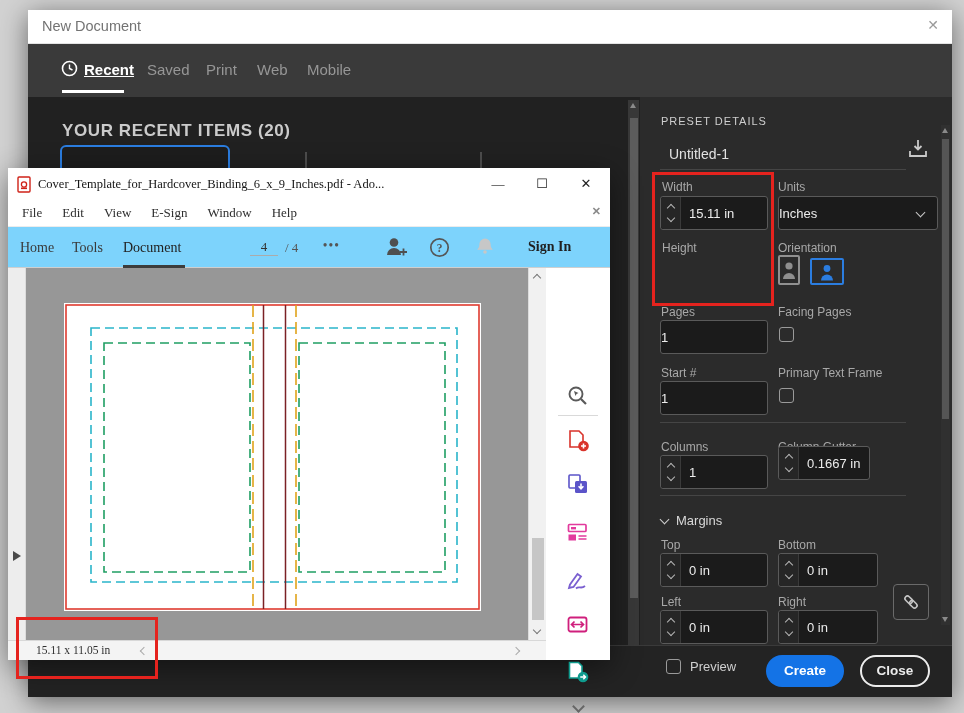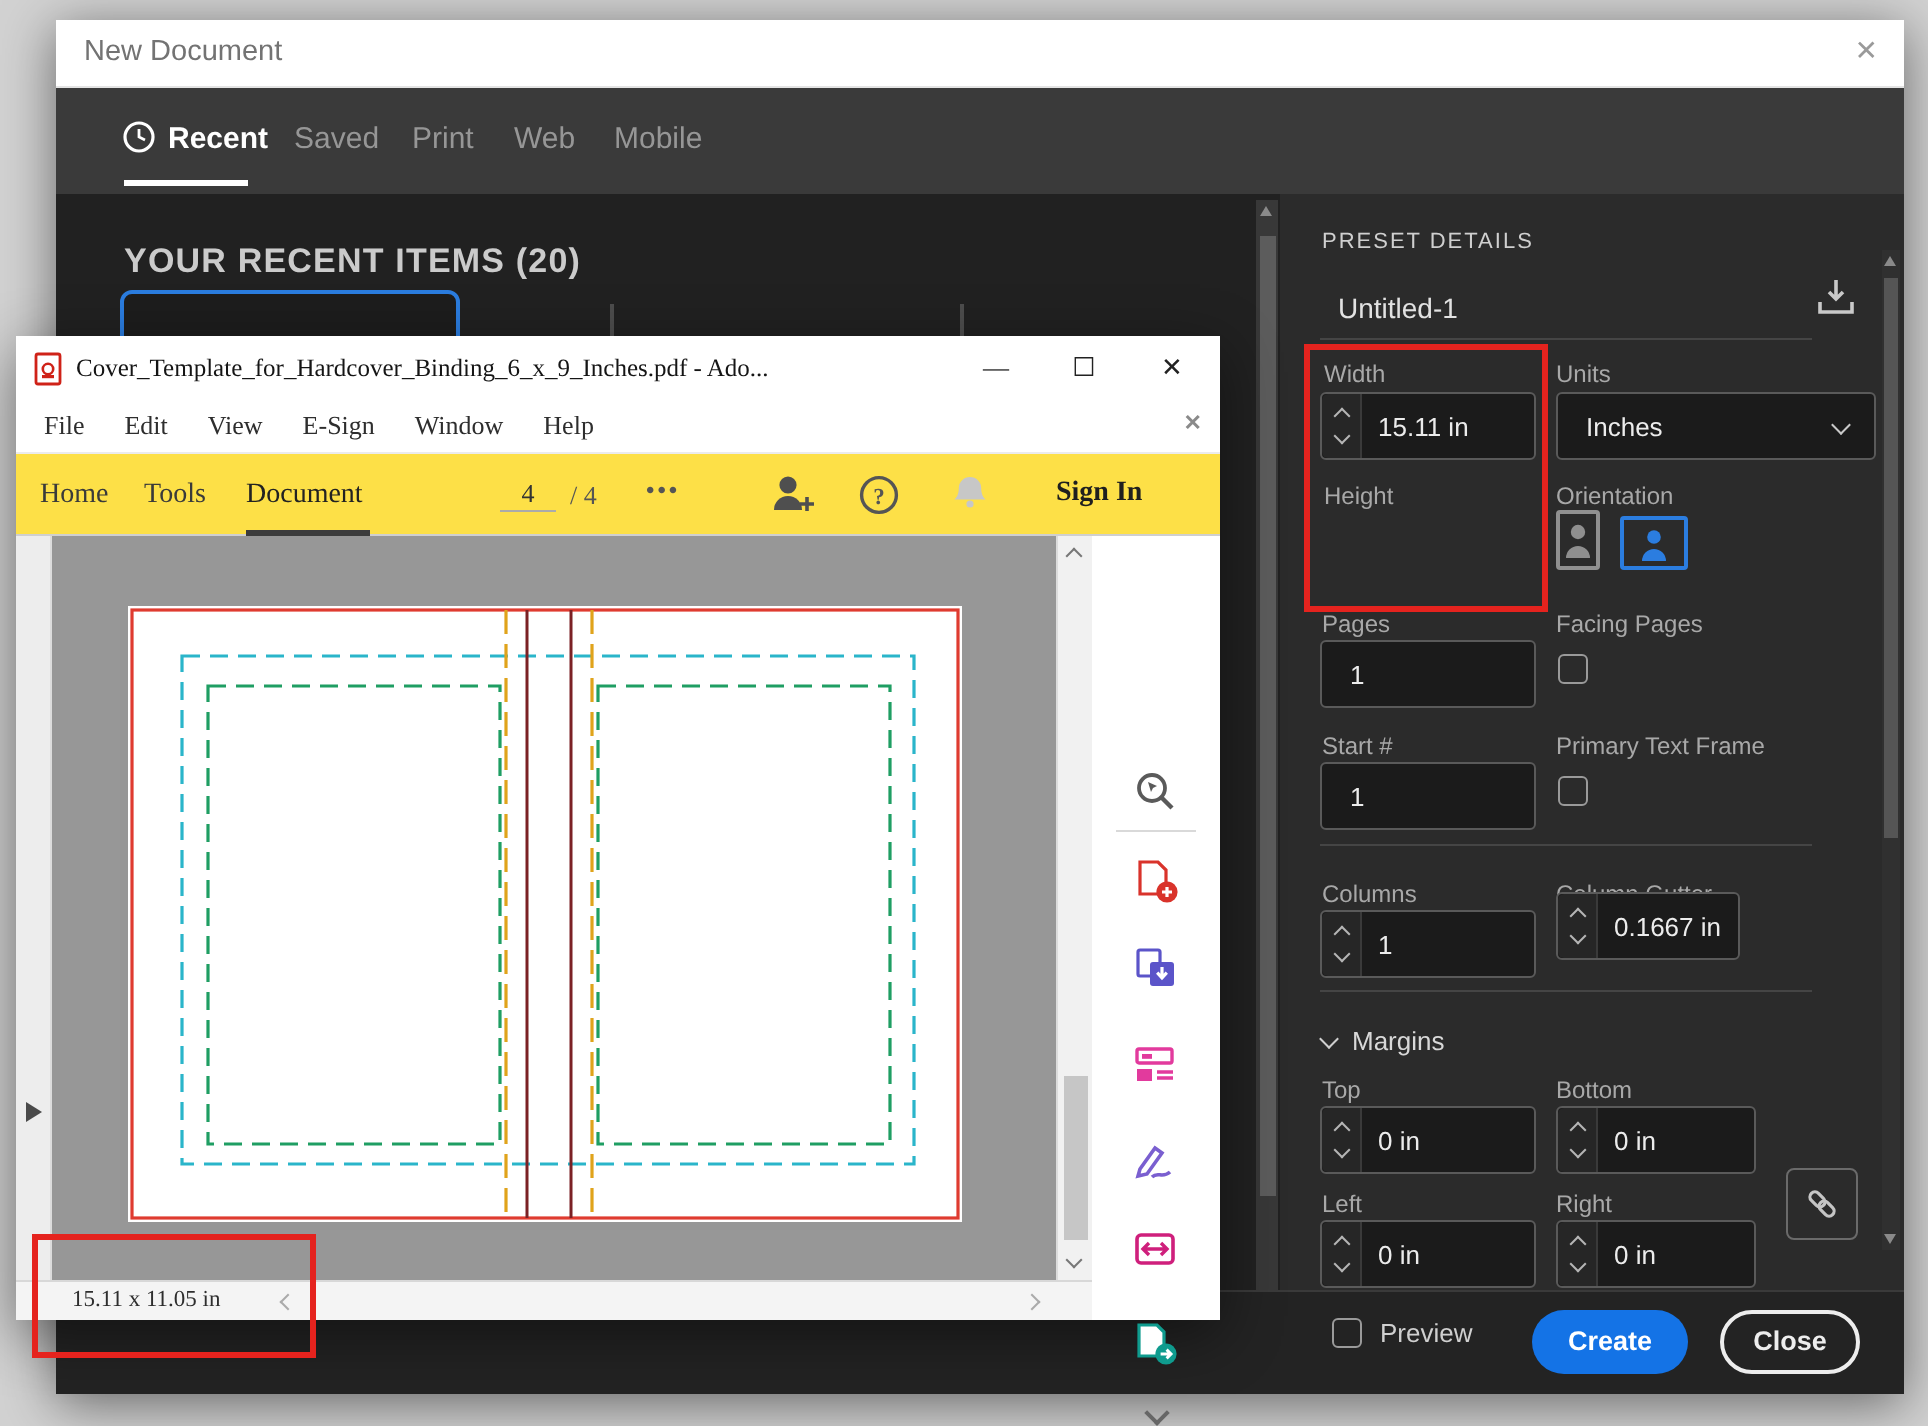--- a/index.html
+++ b/index.html
@@ -6,39 +6,39 @@
   body { background:#b9b9b9; font-family:"Liberation Sans", sans-serif; }
   #screen { position:relative; width:964px; height:713px; background:#d2d2d2; overflow:hidden; }
 
   
   #id-dialog { position:absolute; left:28px; top:10px; width:924px; height:687px; background:#212121; box-shadow:0 5px 25px rgba(0,0,0,.5); }
   .id-titlebar { position:absolute; left:0; top:0; width:100%; height:34px; background:#ffffff; border-bottom:1px solid #e4e4e4; }
   .id-title { position:absolute; left:14px; top:8px; font-size:14.5px; color:#737373; }
   .id-close { position:absolute; right:13px; top:7px; font-size:14px; color:#9a9a9a; cursor:default; }
   .id-tabbar { position:absolute; left:0; top:34px; width:100%; height:53px; background:#3a3a3a; }
   .id-tab { position:absolute; top:17px; font-size:15px; color:#969696; }
-  .id-tab.active { color:#ffffff; font-weight:bold; }
+  .id-tab.active { color:#ffffff; font-weight:bold;text-decoration:underline; }
   .id-tab-underline { position:absolute; left:34px; top:46px; width:62px; height:2.5px; background:#ffffff; }
   .id-recent-header { position:absolute; left:34px; top:111px; font-size:17px; font-weight:bold; letter-spacing:.6px; color:#cbcbcb; }
   .id-card { position:absolute; left:32px; top:135px; width:170px; height:40px; border:2px solid #2b7de0; border-radius:6px 6px 0 0; background:#1d1d1d; }
   .id-tick { position:absolute; top:142px; width:2px; height:18px; background:#4d4d4d; }
   .id-scroll-main { position:absolute; left:600px; top:90px; width:11px; height:560px; background:#383838; }
   .id-scroll-main .thumb { position:absolute; left:1.5px; top:18px; width:8px; height:480px; background:#5c5c5c; }
   .id-pill-frag { position:absolute; left:424px; top:628px; width:70px; height:46px; border:2px solid #848484; border-radius:23px; }
   .id-pill-dots { position:absolute; left:452px; top:650px; font-size:8px; color:#8a8a8a; letter-spacing:2px; }
   .id-divider-frag { position:absolute; left:147px; top:665px; width:272px; height:1px; background:#3d3d3d; }
 
   
   #id-panel { position:absolute; left:612px; top:87px; width:312px; height:548px; background:#2b2b2b; overflow:hidden; }
   .p-section { position:absolute; left:21px; top:18px; font-size:11px; letter-spacing:1px; color:#cfcfcf; }
   .p-docname { position:absolute; left:29px; top:49px; font-size:14px; color:#e2e2e2; }
   .p-divider { position:absolute; left:20px; width:246px; height:1px; background:#454545; }
   .p-label { position:absolute; font-size:12px; color:#a8a8a8; }
   .p-field { position:absolute; height:34px; background:#1b1b1b; border:1px solid #5a5a5a; border-radius:3px; display:flex; align-items:center; color:#ececec; font-size:13px; }
-  .p-field .val { padding-left:14px; }
+  .p-field .val { }
   .p-field.with-stepper .val { padding-left:8px; }
   .stepper { width:20px; height:100%; display:flex; flex-direction:column; align-items:center; justify-content:center; gap:4px; background:#262626; border-right:1px solid #3a3a3a; border-radius:3px 0 0 3px; }
   .chev { width:6px; height:6px; border-right:1.6px solid #b5b5b5; border-bottom:1.6px solid #b5b5b5; }
   .chev.up { transform:rotate(-135deg); margin-top:2px; }
   .chev.down { transform:rotate(45deg); margin-bottom:2px; }
   .dd-chev { position:absolute; right:13px; top:12px; width:7px; height:7px; border-right:1.7px solid #c9c9c9; border-bottom:1.7px solid #c9c9c9; transform:rotate(45deg); }
   .p-cb { position:absolute; width:15px; height:15px; border:1.5px solid #9a9a9a; border-radius:3px; background:transparent; }
   .orient-p { position:absolute; left:138px; top:158px; width:22px; height:30px; border:2px solid #909090; border-radius:2px; display:flex; align-items:center; justify-content:center; }
   .orient-l { position:absolute; left:170px; top:161px; width:34px; height:27px; border:2px solid #2b7de0; border-radius:2px; display:flex; align-items:center; justify-content:center; }
   .m-chev { display:inline-block; width:7px; height:7px; border-right:1.8px solid #cfcfcf; border-bottom:1.8px solid #cfcfcf; transform:rotate(45deg); margin-right:8px; vertical-align:2px; }
@@ -57,21 +57,21 @@
   .btn-close { position:absolute; left:832px; top:9px; width:70px; height:32px; border:2px solid #ededed; border-radius:16px; color:#ededed; font-size:13.5px; font-weight:bold; text-align:center; line-height:28px; }
 
   
   #acro { position:absolute; left:8px; top:168px; width:602px; height:492px; background:#fff; box-shadow:0 8px 28px rgba(0,0,0,.45); z-index:5;font-family:Liberation Serif, serif; }
   .a-titlebar { position:absolute; left:0; top:0; width:100%; height:32px; background:#fff; }
   .a-title { position:absolute; left:30px; top:9px; font-size:12.5px; color:#151515; white-space:nowrap; }
   .a-winbtn { position:absolute; top:8px; width:24px; text-align:center; font-size:13px; color:#222; }
   .a-menubar { position:absolute; left:0; top:32px; width:100%; height:26px; background:#fff; display:flex; align-items:center; padding-left:4px; }
   .a-menu { font-size:13px; color:#2e2e2e; padding:0 10px; }
   .a-menubar-x { position:absolute; right:9px; top:37px; font-size:11px; font-weight:bold; color:#8a8a8a; }
-  .a-toolbar { position:absolute; left:0; top:58px; width:100%; height:42px; background:#fde047; border-top:1px solid #ececec; border-bottom:1px solid #cfcfcf; }
+  .a-toolbar { position:absolute; left:0; top:58px; width:100%; height:42px; background:#7dd3fc; border-top:1px solid #ececec; border-bottom:1px solid #cfcfcf; }
   .a-nav { position:absolute; top:13px; font-size:14px; color:#3a3a3a; }
   .a-nav.active { color:#222; }
   .a-nav-underline { position:absolute; left:115px; top:38px; width:62px; height:3.5px; background:#3c3c3c; }
   .a-pagenum { position:absolute; left:242px; top:12px; width:28px; text-align:center; font-size:13px; color:#333; border-bottom:1px solid #ababab; }
   .a-pagetotal { position:absolute; left:277px; top:13px; font-size:13px; color:#555; }
   .a-more { position:absolute; left:315px; top:11px; font-size:12px; color:#555; letter-spacing:1.5px; font-weight:bold; }
   .a-signin { position:absolute; left:520px; top:12px; font-size:14px; font-weight:600; color:#1f1f1f;text-align:center; }
   .a-content { position:absolute; left:0; top:100px; width:100%; height:372px; }
   .a-leftstrip { position:absolute; left:0; top:0; width:18px; height:372px; background:#ededed; border-right:1px solid #dcdcdc; }
   .tri-right { position:absolute; left:5px; top:283px; width:0; height:0; border-top:5px solid transparent; border-bottom:5px solid transparent; border-left:8px solid #4a4a4a; }

